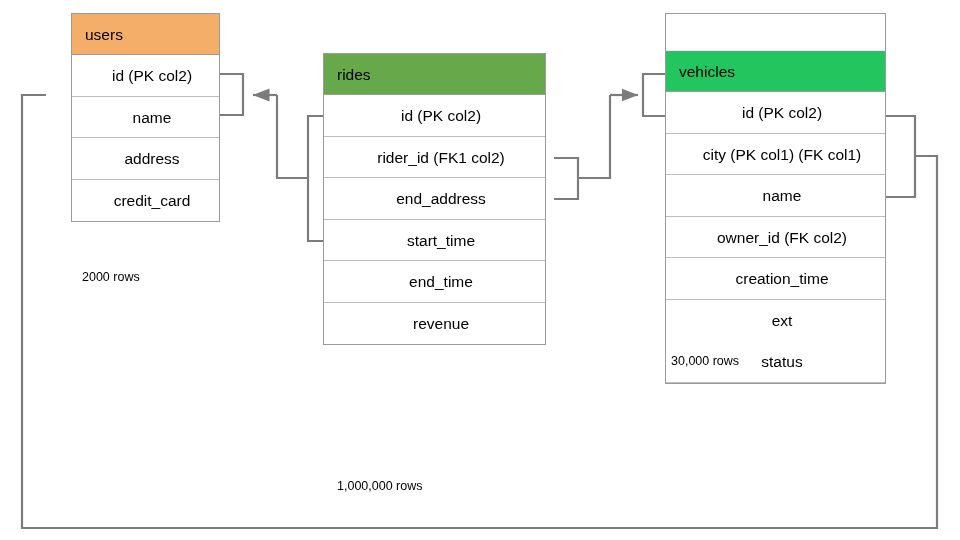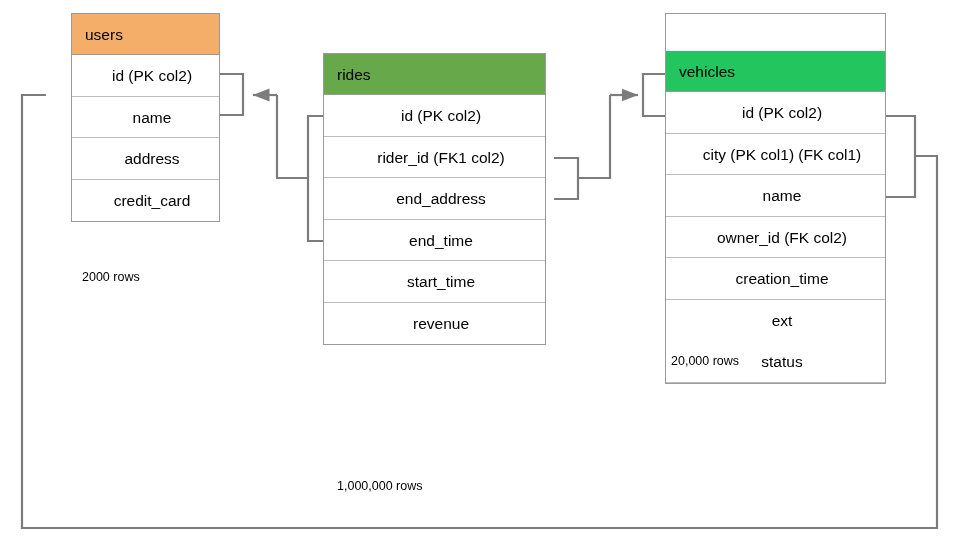--- a/index.html
+++ b/index.html
@@ -99,31 +99,31 @@
     <div class="tbl-row">address</div>
     <div class="tbl-row last">credit_card</div>
   </div>
   <div class="row-count" style="left:82px; top:270px;">2000 rows</div>
 
   <div class="table-box" style="left:323px; top:13px; width:223px;margin-top:40px;">
     <div class="tbl-header" style="background:#67a84b;">rides</div>
     <div class="tbl-row">id (PK col2)</div>
     <div class="tbl-row">rider_id (FK1 col2)</div>
     <div class="tbl-row">end_address</div>
+    <div class="tbl-row">start_time</div>
     <div class="tbl-row">end_time</div>
-    <div class="tbl-row">start_time</div>
     <div class="tbl-row last">revenue</div>
   </div>
   <div class="row-count" style="left:337px; top:479px;">1,000,000 rows</div>
 
   <div class="table-box" style="left:665px; top:13px; width:221px;">
     <div class="tbl-header" style="background:#22c55e;margin-top:37px;">vehicles</div>
     <div class="tbl-row">id (PK col2)</div>
     <div class="tbl-row">city (PK col1) (FK col1)</div>
     <div class="tbl-row">name</div>
     <div class="tbl-row">owner_id (FK col2)</div>
     <div class="tbl-row">creation_time</div>
     <div class="tbl-row last">ext</div>
     <div class="tbl-row">status</div>
   </div>
-  <div class="row-count" style="left:671px; top:354px;">20,000 rows</div>
+  <div class="row-count" style="left:671px; top:354px;">30,000 rows</div>
 
 </div>
 
 </body></html>

